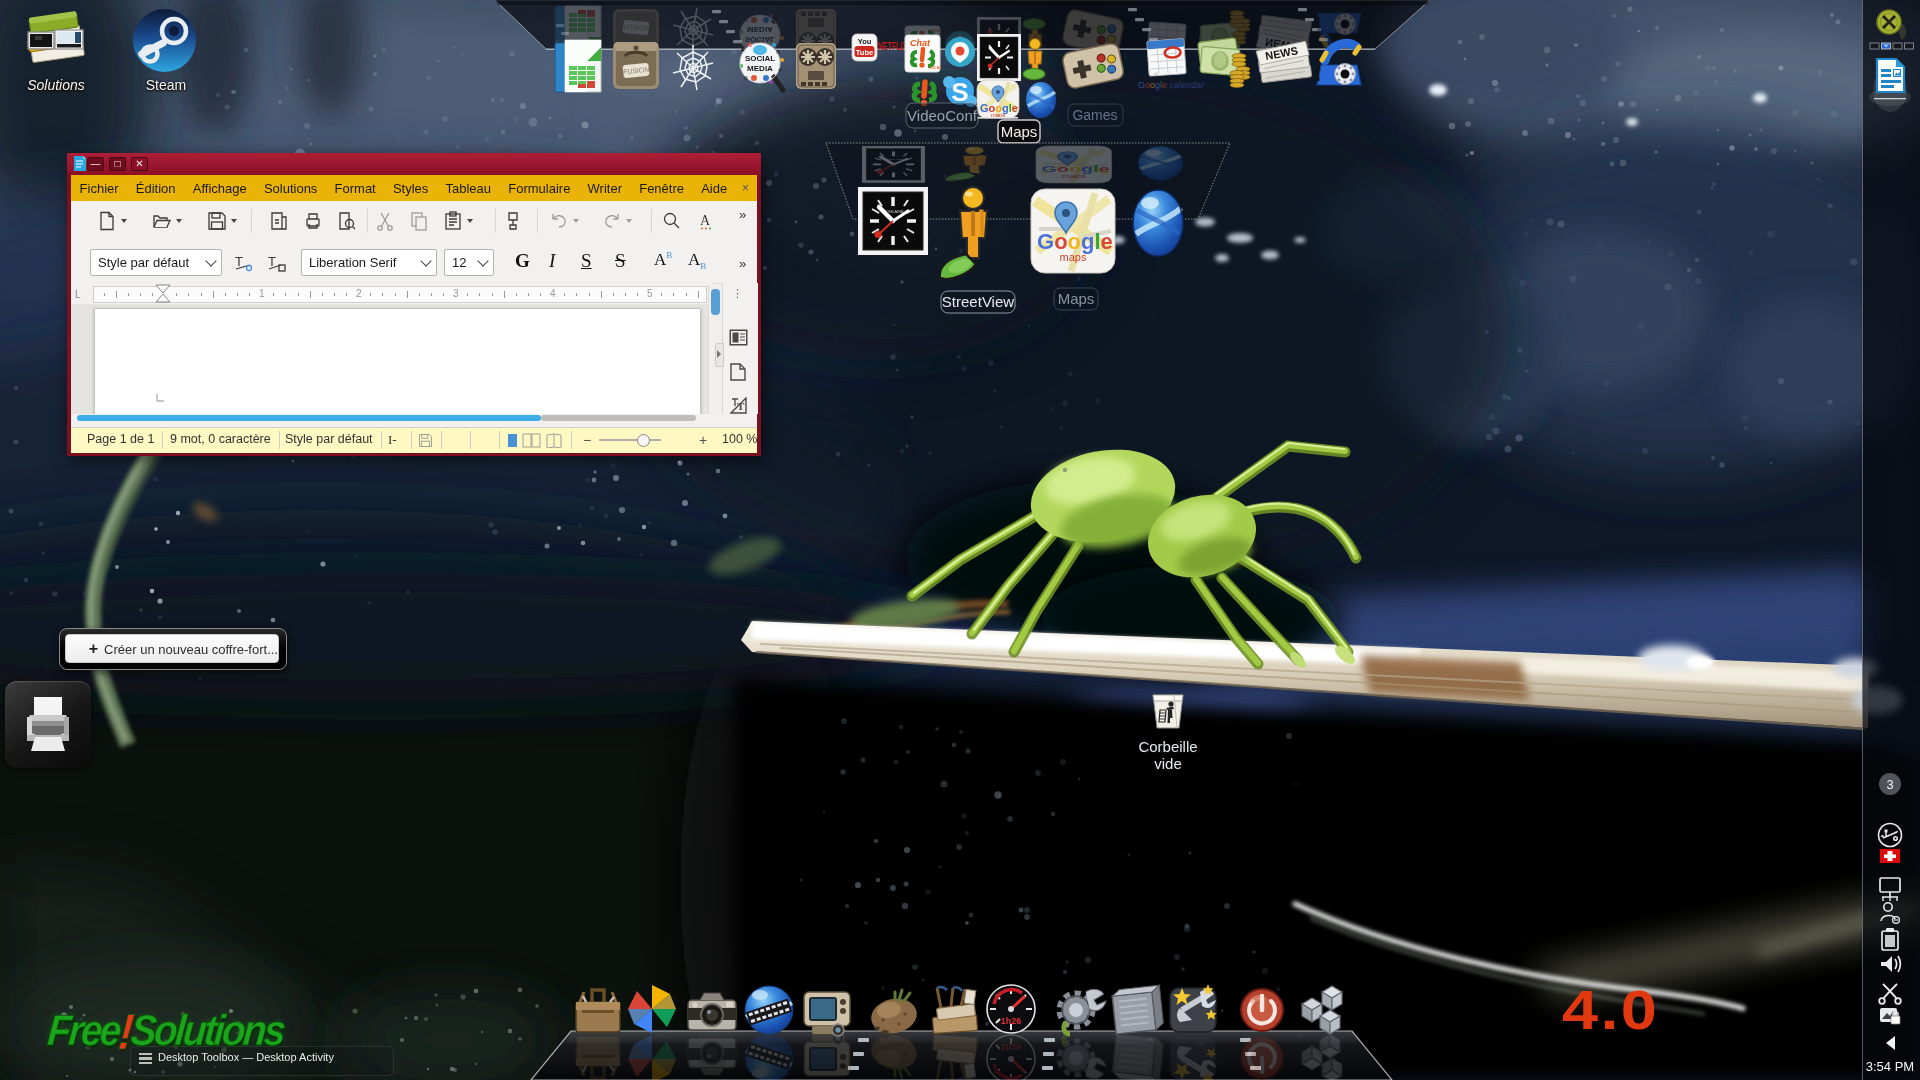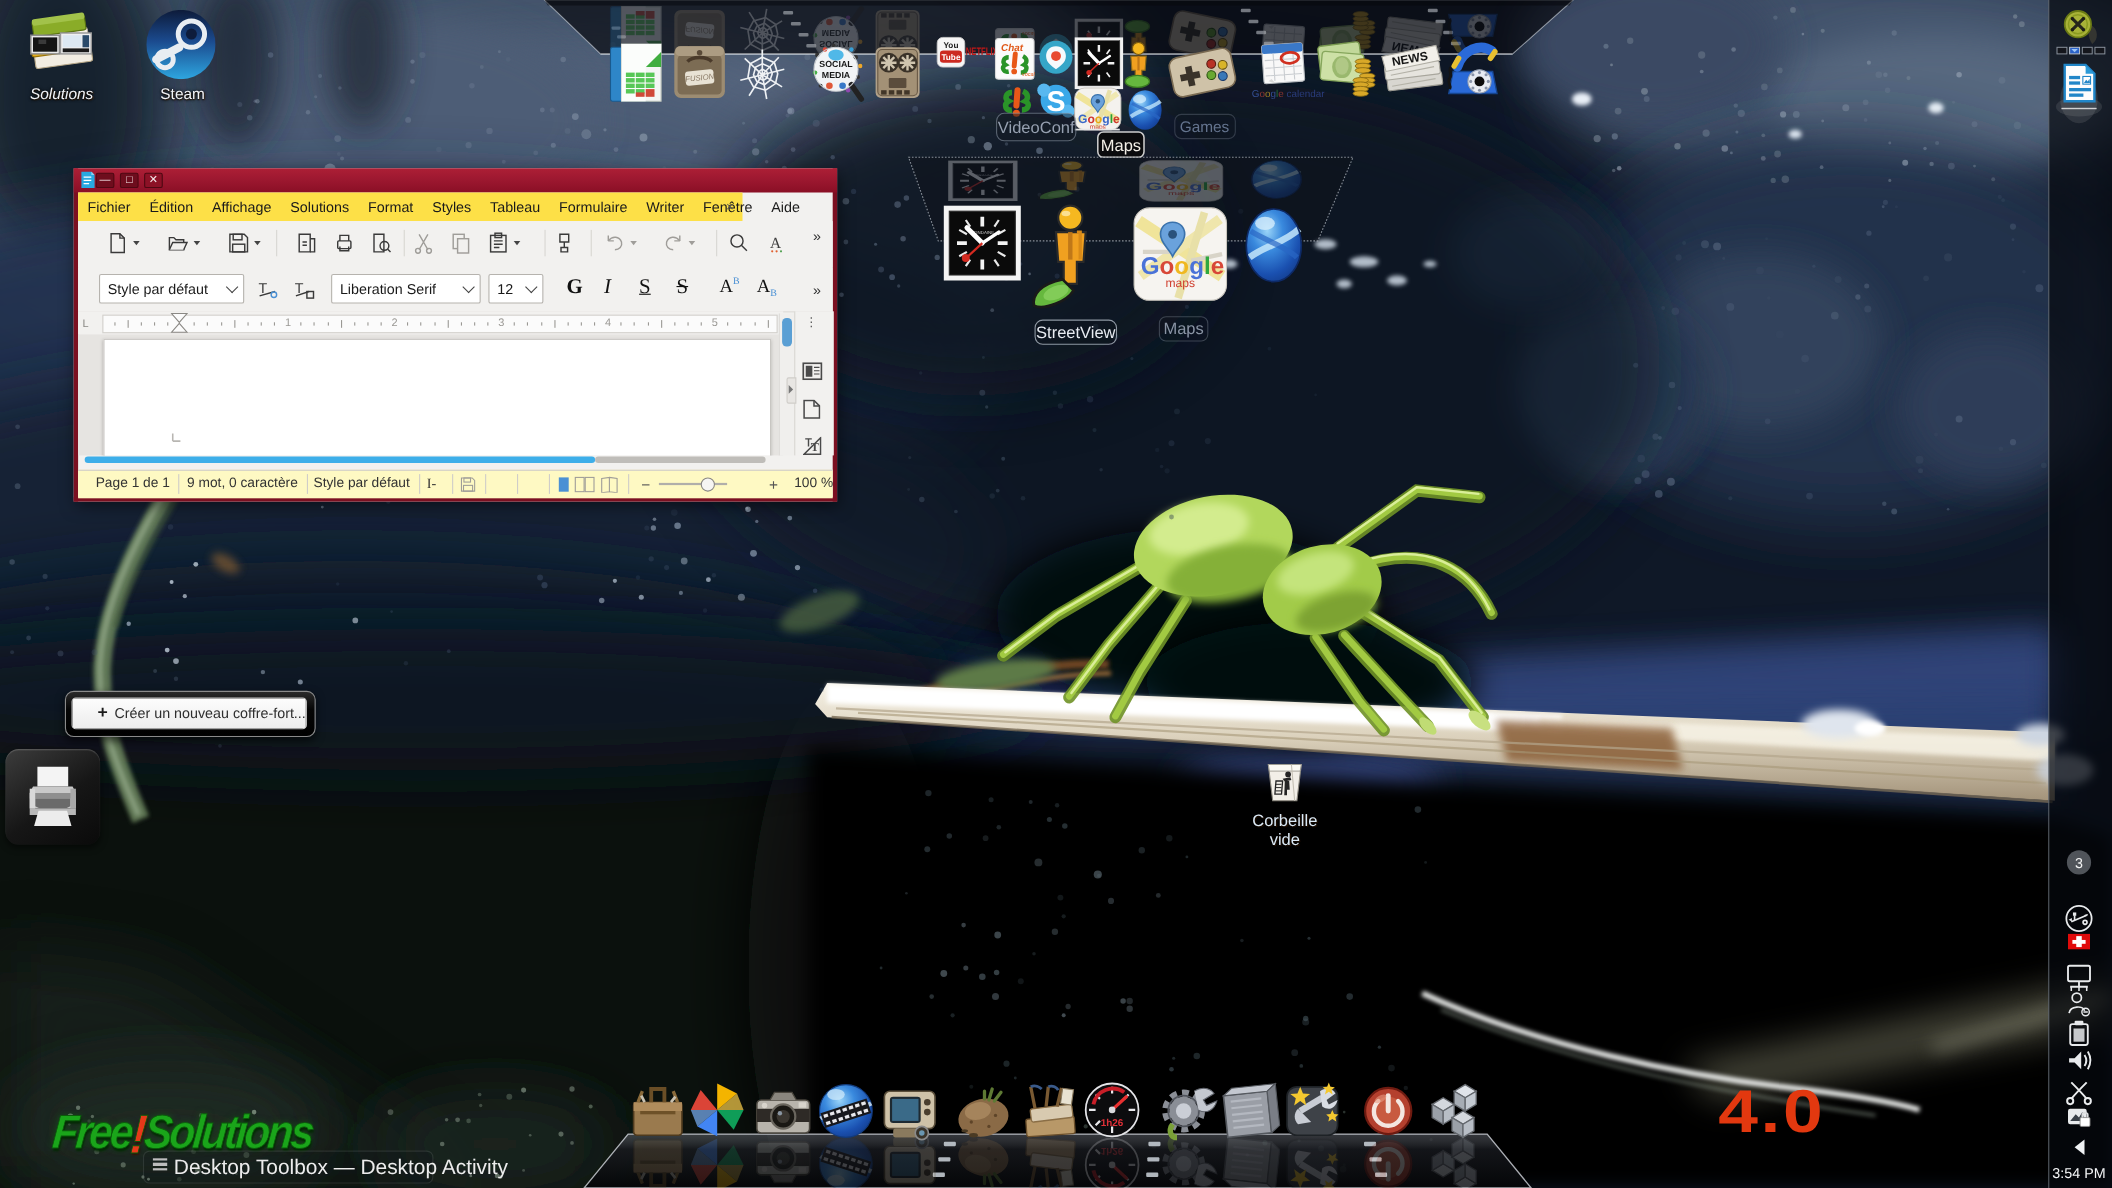--- a/index.html
+++ b/index.html
@@ -1011,21 +1011,21 @@
 #win{position:absolute;left:67px;top:153px;width:694px;height:303px;z-index:3;
  background:#f2f1ef;border-left:4px solid #7b1021;border-right:4px solid #7b1021;
  border-bottom:4px solid #7b1021;box-shadow:2px 4px 14px rgba(0,0,0,.55);box-sizing:border-box;}
 #tbar{position:absolute;left:-4px;top:0;width:694px;height:22px;
  background:linear-gradient(#ad1f36 0%,#9d1830 45%,#8a0f25 100%);display:flex;align-items:center;}
 #tbar .ttl{flex:1;text-align:center;color:#fff;font-weight:bold;font-size:13px;
  font-family:"Liberation Sans",sans-serif;letter-spacing:0.2px;}
 .wbtn{width:17px;height:14px;margin-right:5px;border-radius:2px;background:#6e0d1d;
  border:1px solid #4e0812;color:#f4e8ea;font-size:10px;line-height:12px;text-align:center;
  box-sizing:border-box;flex:none;}
-#menubar{position:absolute;left:0;top:22px;width:604px;height:26px;background:#fde047;
+#menubar{position:absolute;left:0;top:22px;width:686px;height:26px;background:#eab308;
  font-size:13px;color:#1a1a1a;display:flex;align-items:center;padding:0;}
 #menubar span.mi{padding:0 8.6px;}
 #menubar .mx{position:absolute;right:8px;color:#555;font-size:12px;}
 #tb1{position:absolute;left:0;top:48px;width:686px;height:42px;background:#f2f1ef;}
 #tb2{position:absolute;left:0;top:90px;width:686px;height:40px;background:#f2f1ef;
  border-bottom:1px solid #dddbd7;}
 .ti{position:absolute;top:10px;width:20px;height:20px;}
 .drop{position:absolute;top:18px;width:0;height:0;border-left:3.5px solid transparent;
  border-right:3.5px solid transparent;border-top:4px solid #444;}
 .tsep{position:absolute;top:8px;width:1px;height:24px;background:#d8d6d2;}
@@ -1682,14 +1682,14 @@
   </svg>
 <div class="abs" style="left:50px;top:1006px;z-index:3;font-family:'Liberation Sans',sans-serif;
  font-weight:bold;font-style:italic;font-size:43px;letter-spacing:-3px;transform:skewX(-5deg) scaleX(0.90);transform-origin:0 0;
  color:#1aa51a;-webkit-text-stroke:0.8px #0b5c0b;text-shadow:1px 2px 2px rgba(0,40,0,.85),0 0 7px rgba(20,120,20,.5);">Free<span style="color:#e8391a;font-size:50px;line-height:30px;vertical-align:-4px;text-shadow:1px 2px 2px rgba(60,10,0,.8)">!</span>Solutions</div>
 <div class="abs" style="left:130px;top:1046px;width:262px;height:28px;z-index:3;border:1px solid rgba(255,255,255,0.10);border-radius:6px;background:rgba(10,14,20,0.18)"></div>
 <div class="abs" style="left:139px;top:1053px;z-index:3;width:13px;height:11px">
  <div style="height:2.2px;background:#bdbdbd;margin-bottom:2.2px"></div>
  <div style="height:2.2px;background:#bdbdbd;margin-bottom:2.2px"></div>
  <div style="height:2.2px;background:#bdbdbd"></div>
   </div>
-<div class="abs" style="left:158px;top:1051px;z-index:3;font-size:19px;color:#ececec;">Desktop Toolbox — Desktop Activity</div>
+<div class="abs" style="left:158px;top:1051px;z-index:3;font-size:11px;color:#ececec;">Desktop Toolbox — Desktop Activity</div>
 <div class="abs" style="left:1562px;top:978px;z-index:3;font-size:55px;font-weight:bold;color:#e2380f;letter-spacing:2px;transform:scaleX(1.18);transform-origin:0 0;">4.0</div>
 
 </body></html>

